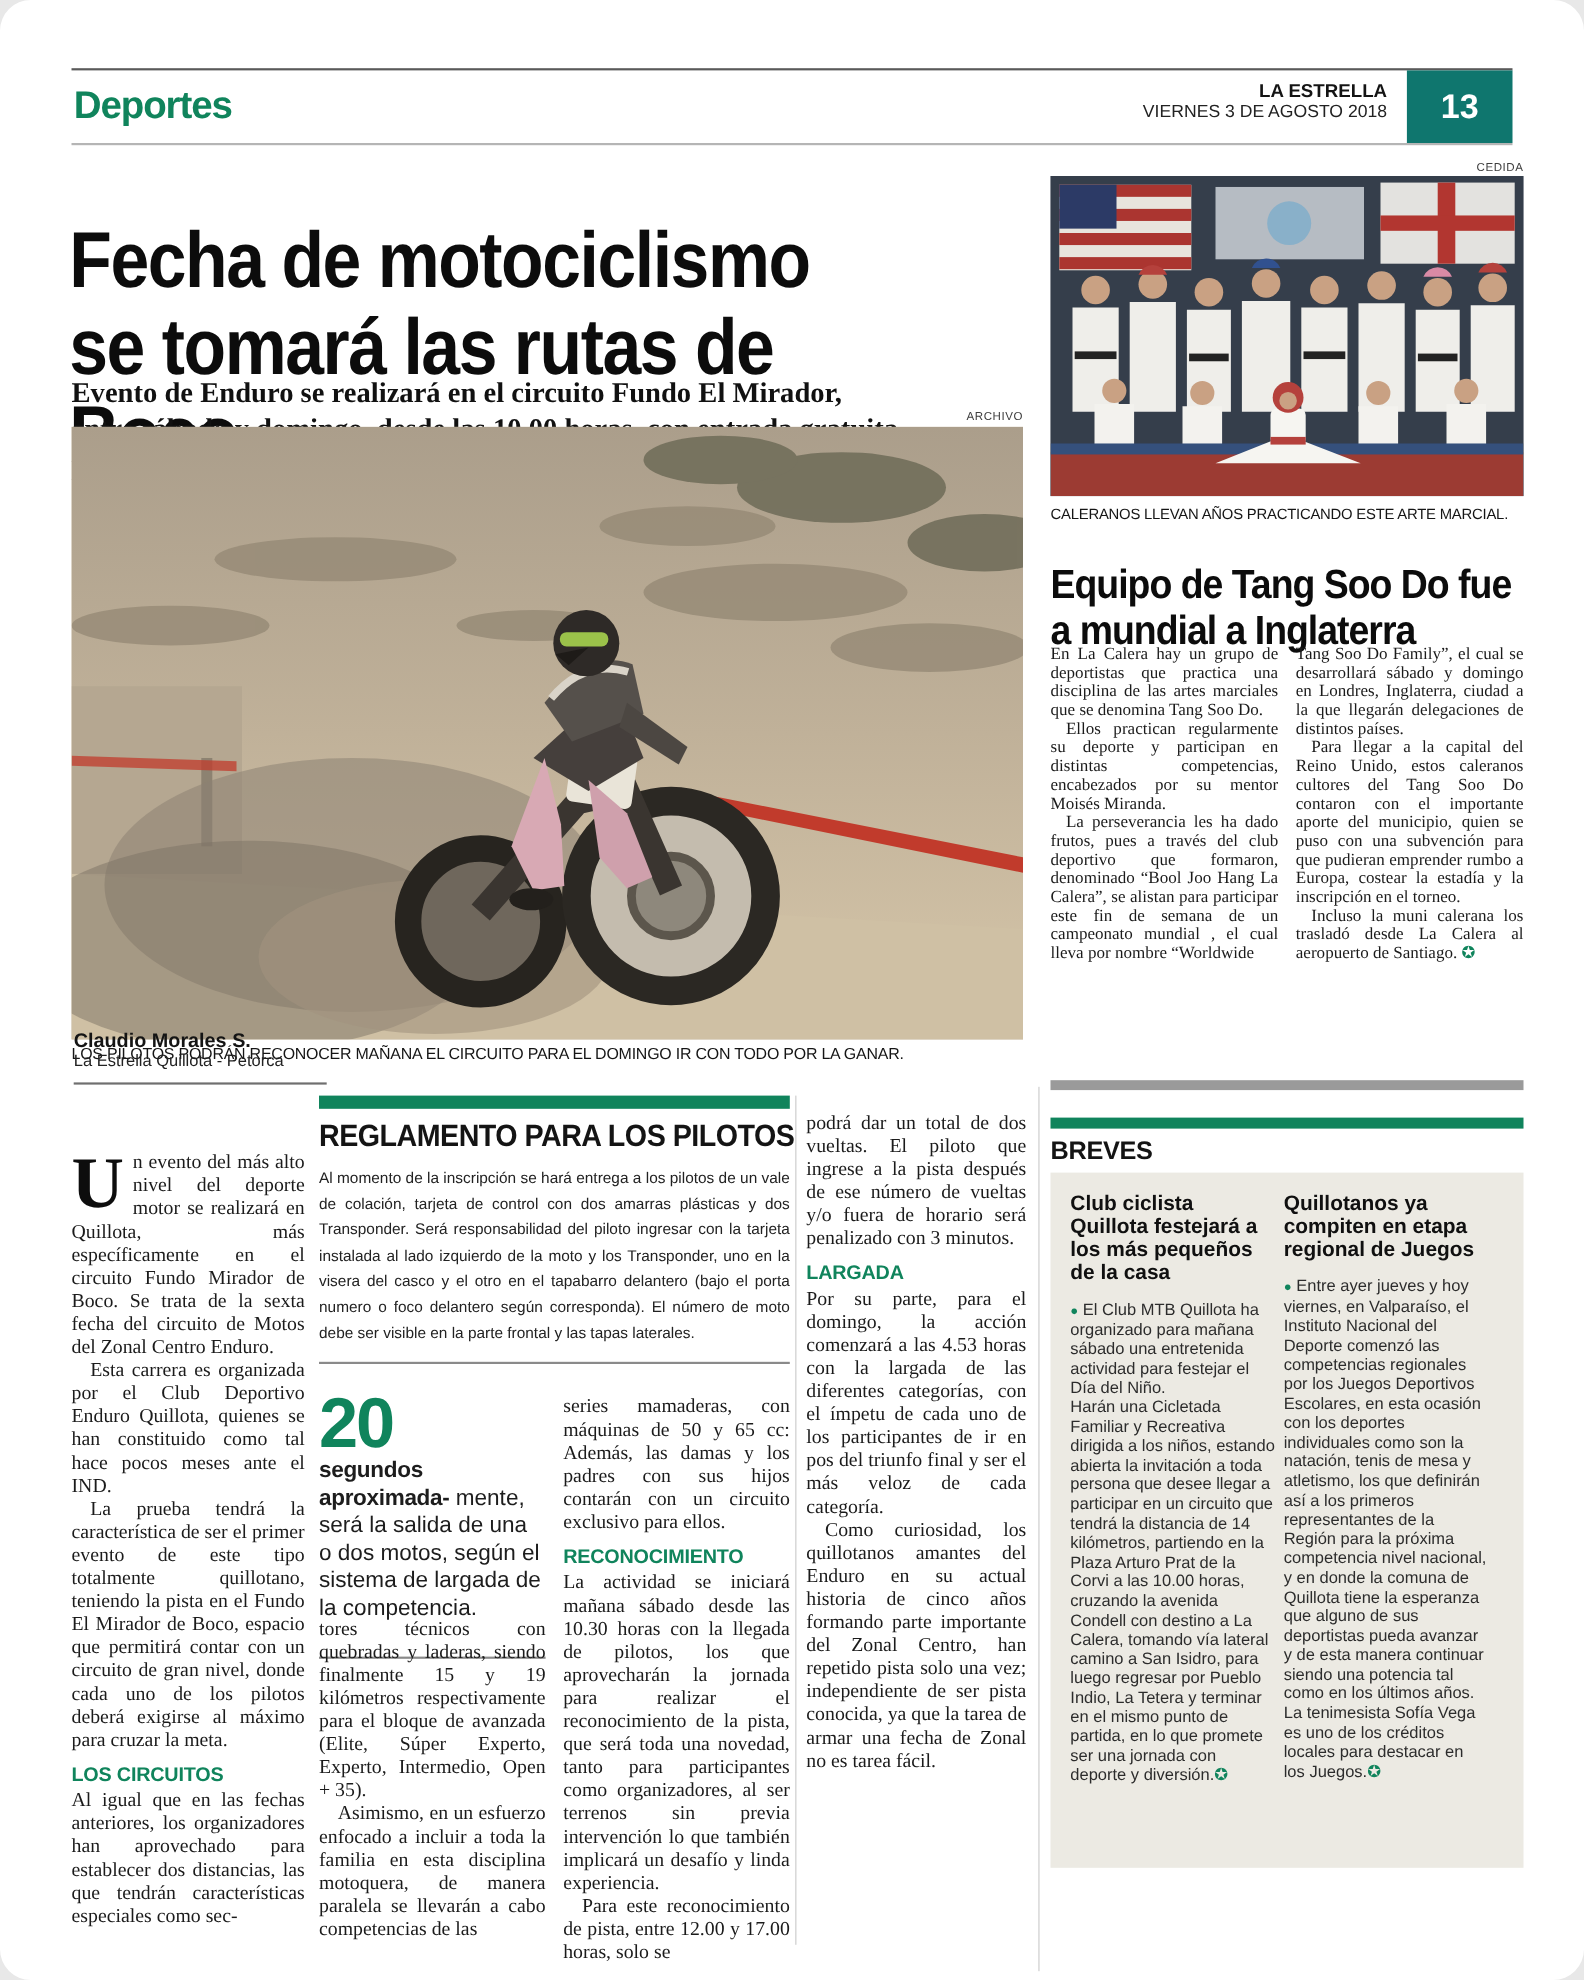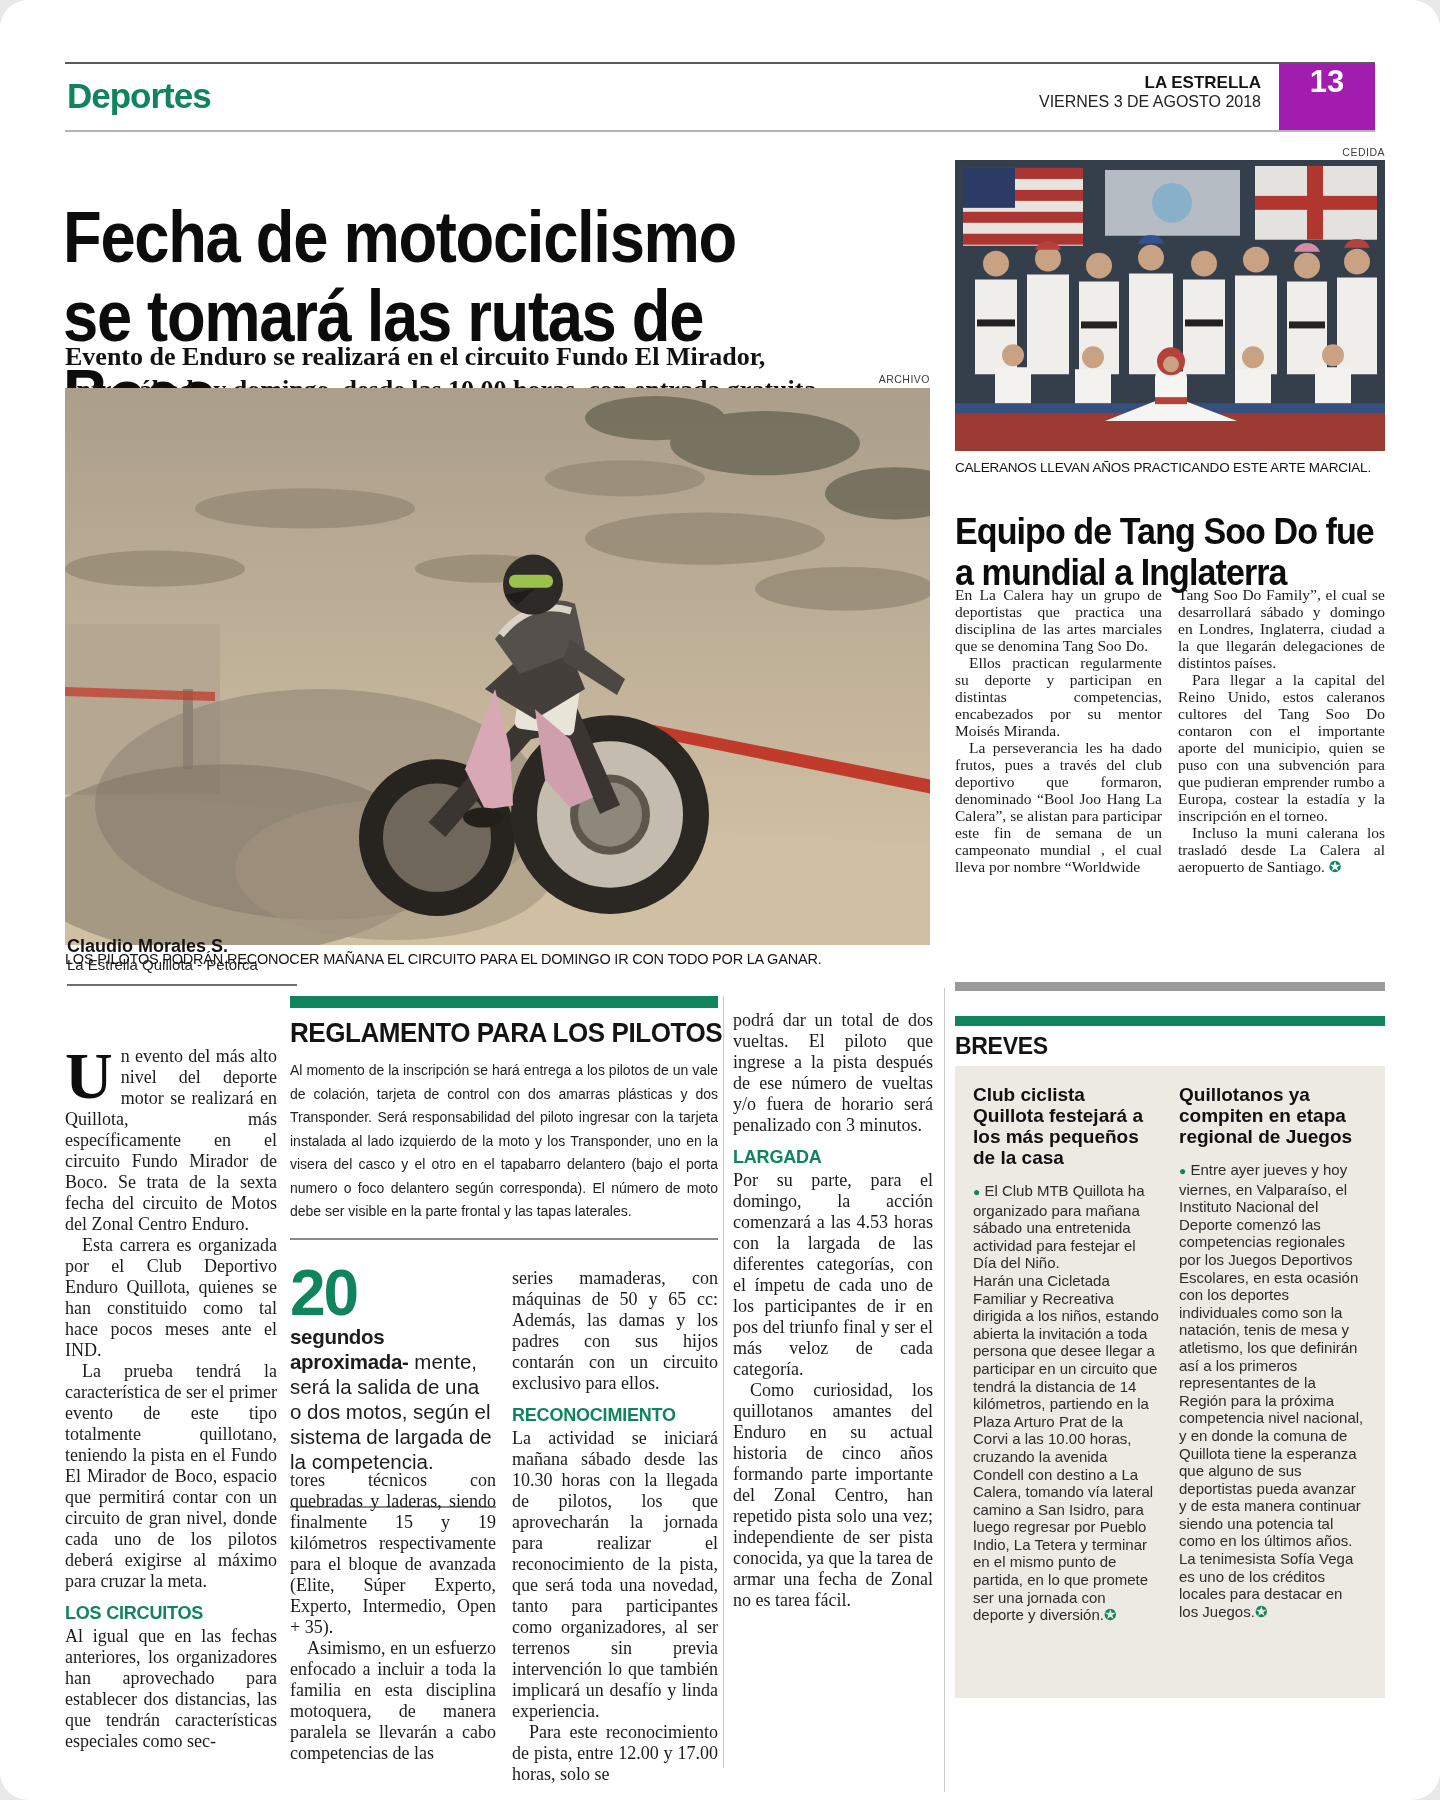--- a/index.html
+++ b/index.html
@@ -15,22 +15,22 @@
     font-family:"Liberation Sans",sans-serif;color:var(--ink);border-radius:28px;
   }
   
   .masthead{position:absolute;left:65px;top:62px;width:1310px;height:66px;
     border-top:2px solid #5a5a5a;border-bottom:2px solid #b5b5b5;}
   .section-title{position:absolute;left:2px;top:12px;font-size:35px;font-weight:700;
     color:var(--green);letter-spacing:-1px;}
   .mast-right{position:absolute;right:114px;top:10px;text-align:right;line-height:1.1;}
   .mast-brand{font-size:17px;font-weight:800;letter-spacing:0;}
   .mast-date{font-size:16px;font-weight:400;color:#222;}
-  .page-box{position:absolute;right:0;top:0;width:96px;height:100%;background:#a21caf;
-    display:flex;justify-content:center;}
+  .page-box{position:absolute;right:0;top:0;width:96px;height:100%;background:#0f766e;
+    display:flex;align-items:center;justify-content:center;}
   .page-num{color:#fff;font-size:31px;font-weight:800;}
   
   .main-headline{position:absolute;left:63px;top:150px;width:860px;
     font-size:72px;line-height:79px;font-weight:800;letter-spacing:-1.5px;color:#0c0c0c;
     transform:scaleX(.88);transform-origin:0 0;}
   .deck{position:absolute;left:65px;top:340px;width:760px;
     font-family:"Liberation Serif",serif;font-weight:700;font-size:26px;line-height:33px;color:#111;}
   .credit{font-size:10.5px;letter-spacing:.5px;color:#3d3d3d;text-align:right;}
   .credit-main{position:absolute;left:65px;top:373px;width:865px;}
   .photo-main{position:absolute;left:65px;top:388px;width:865px;height:557px;overflow:hidden;background:#c6b8a0;}
@@ -76,21 +76,21 @@
     transform:scaleX(.92);transform-origin:0 0;}
   .tang-cols{position:absolute;left:955px;top:586px;width:430px;height:374px;display:flex;gap:16px;overflow:hidden;}
   .tang-col{width:207px;font-family:"Liberation Serif",serif;font-size:15.5px;line-height:17px;
     text-align:justify;color:#1b1b1b;}
   .tang-col p{margin:0;}
   .tind{text-indent:14px;}
   .graybar{position:absolute;left:955px;top:982px;width:430px;height:9px;background:var(--gray);}
   .greenbar2{position:absolute;left:955px;top:1016px;width:430px;height:10px;background:var(--green);}
   .breves-title{position:absolute;left:955px;top:1033px;font-size:23px;font-weight:800;letter-spacing:-.3px;}
   .breves-box{position:absolute;left:955px;top:1066px;width:430px;height:632px;background:var(--beige);
-    box-sizing:border-box;padding:18px 18px 0 18px;display:flex;gap:20px;}
+    box-sizing:border-box;padding:18px 18px 0 18px;display:flex;gap:8px;}
   .brief{width:186px;}
   .brief-title{font-size:19px;line-height:21px;font-weight:700;color:#101010;margin:0 0 14px;}
   .brief-body{font-size:15px;line-height:17.6px;color:#2c2c2c;margin:0;}
   .brief-body + .brief-body{margin-top:0;}
   .bullet{color:var(--green);font-size:12px;}
 </style>
 </head>
 <body>
 
 <div class="page">

